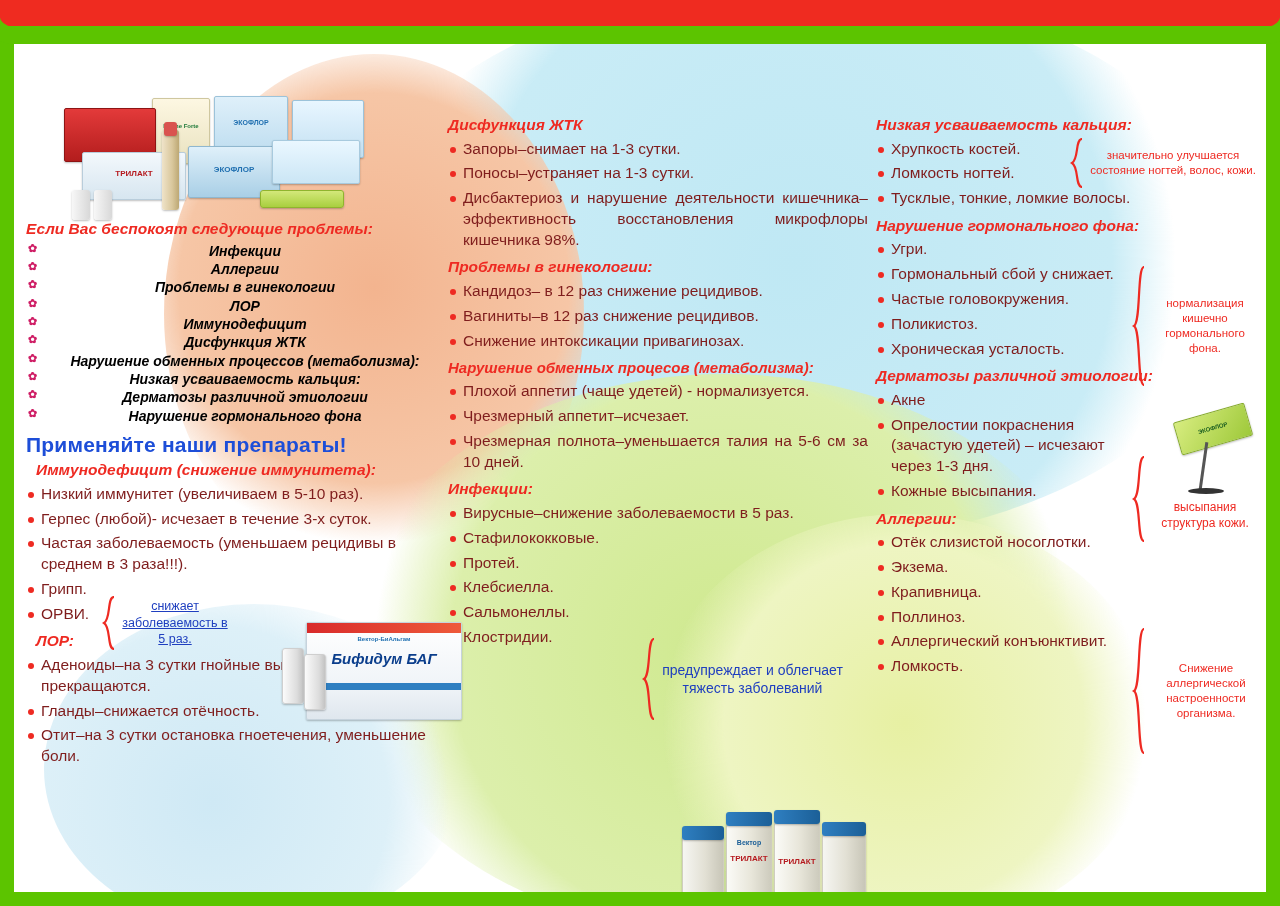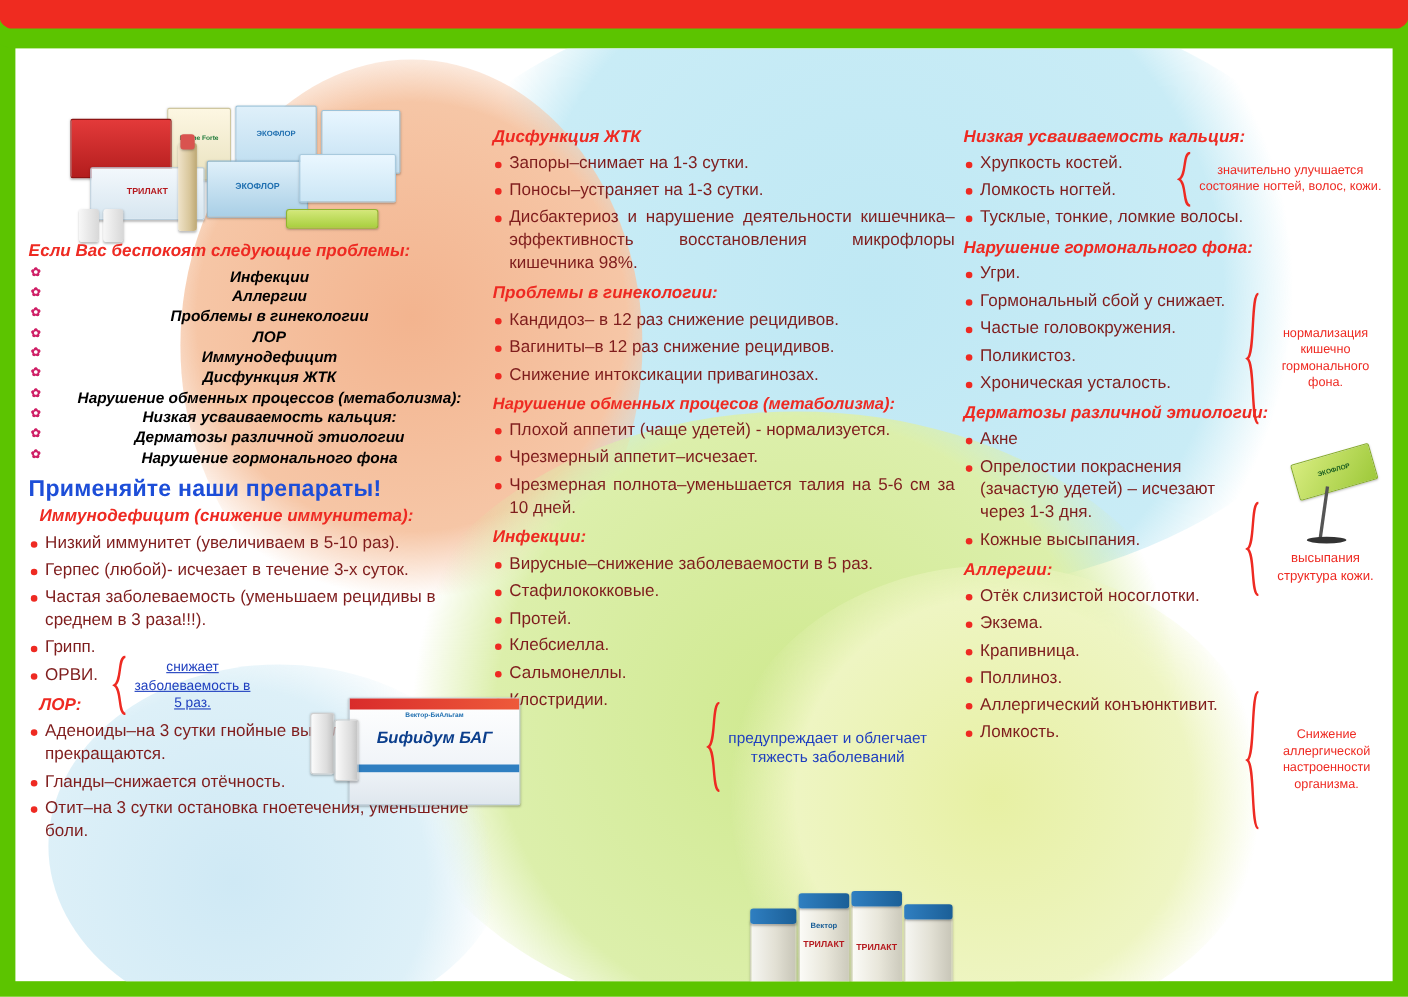--- a/index.html
+++ b/index.html
@@ -265,21 +265,21 @@
         <li>Вирусные–снижение заболеваемости в 5 раз.</li>
         <li>Стафилококковые.</li>
         <li>Протей.</li>
         <li>Клебсиелла.</li>
         <li>Сальмонеллы.</li>
         <li>Клостридии.</li>
       </ul>
     </div>
 
     <div class="photo" id="photo-bifidum">
-      <div class="box" style="left:24px; top:12px; width:156px; height:98px; background:linear-gradient(180deg,#ffffff,#f0f4f8 65%,#dfe7ee); border:1px solid #c6d3dd;margin-left:11px;">
+      <div class="box" style="left:24px; top:0px; width:156px; height:98px; background:linear-gradient(180deg,#ffffff,#f0f4f8 65%,#dfe7ee); border:1px solid #c6d3dd;">
         <div style="height:10px;background:linear-gradient(90deg,#d92b2b,#ee5a3a);"></div>
         <div style="font-size:6px;color:#1f6fb0;text-align:center;margin-top:3px;font-weight:bold;">Вектор-БиАльгам</div>
         <div style="font-size:15px;color:#0b3e8c;text-align:center;margin-top:8px;font-weight:bold;font-style:italic;">Бифидум БАГ</div>
         <div style="height:7px;background:#2f7fc1;margin-top:16px;"></div>
       </div>
       <div class="bottle" style="left:0px; top:26px; width:22px; height:56px; background:linear-gradient(90deg,#fbfbfb,#dcdcdc 70%,#c3c3c3); border:1px solid #cfcfcf;"></div>
       <div class="bottle" style="left:22px; top:32px; width:22px; height:56px; background:linear-gradient(90deg,#fbfbfb,#dcdcdc 70%,#c3c3c3); border:1px solid #cfcfcf;"></div>
     </div>
 
     <div class="callout" style="left:628px; top:594px; width:210px;">

